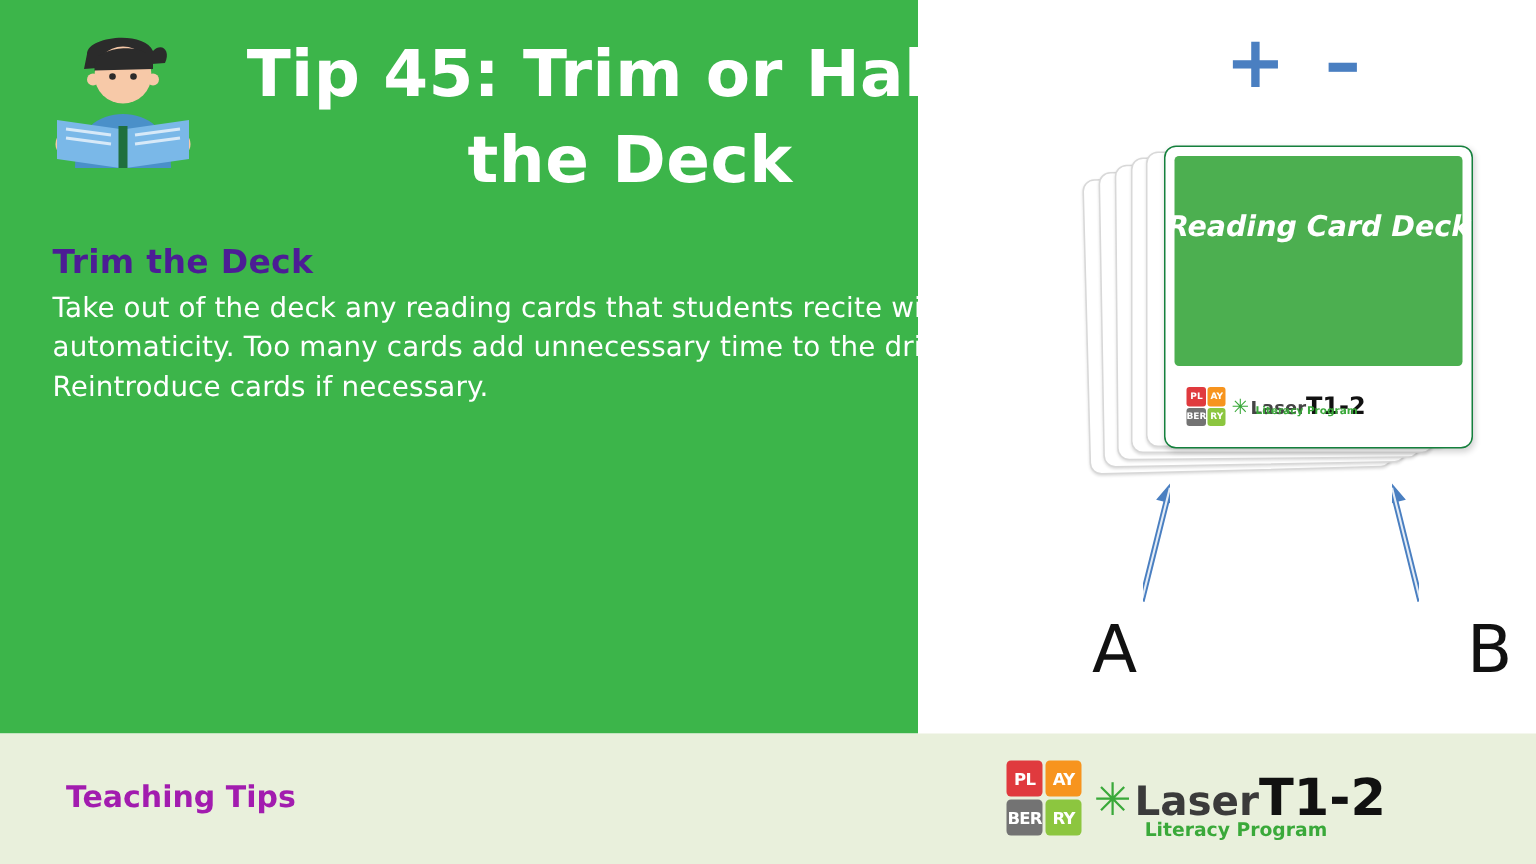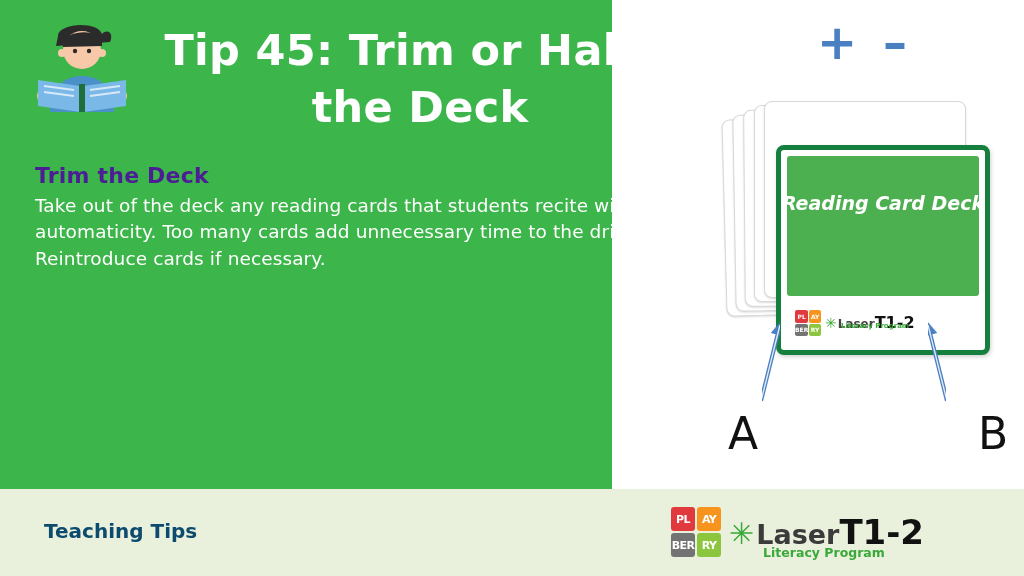--- a/index.html
+++ b/index.html
@@ -123,25 +123,24 @@
   .cb3 { left: 26px; top: 14px; transform: rotate(-0.5deg);}
   .cb4 { left: 36px; top: 10px; }
   .cb5 { left: 46px; top: 6px;  }
   .card-front {
     position: absolute;
     left: 58px;
     top: 2px;
     width: 204px;
     height: 200px;
     background: #ffffff;
-    border: 5px solid #15803d;
+    border: 1px solid #15803d;
     border-radius: 8px;
     box-shadow: 1px 2px 4px rgba(0,0,0,0.18);
     overflow: hidden;
-    margin-top: 48px;
   }
   .card-front .green-area {
     position: absolute;
     left: 6px;
     top: 6px;
     right: 6px;
     height: 140px;
     background: #4caf50;
     border-radius: 3px;
   }
@@ -246,21 +245,21 @@
     left: 0;
     top: 489px;
     width: 1024px;
     height: 87px;
     background: #e9f0dc;
   }
   .footer-left {
     position: absolute;
     left: 44px;
     top: 30px;
-    color: #0c4a6e;
+    color: #a21caf;
     font-family: "DejaVu Sans", sans-serif;
     font-size: 20px;
     font-weight: bold;
   }
   .footer-logo {
     position: absolute;
     right: 100px;
     top: 18px;
     display: flex;
     align-items: center;

